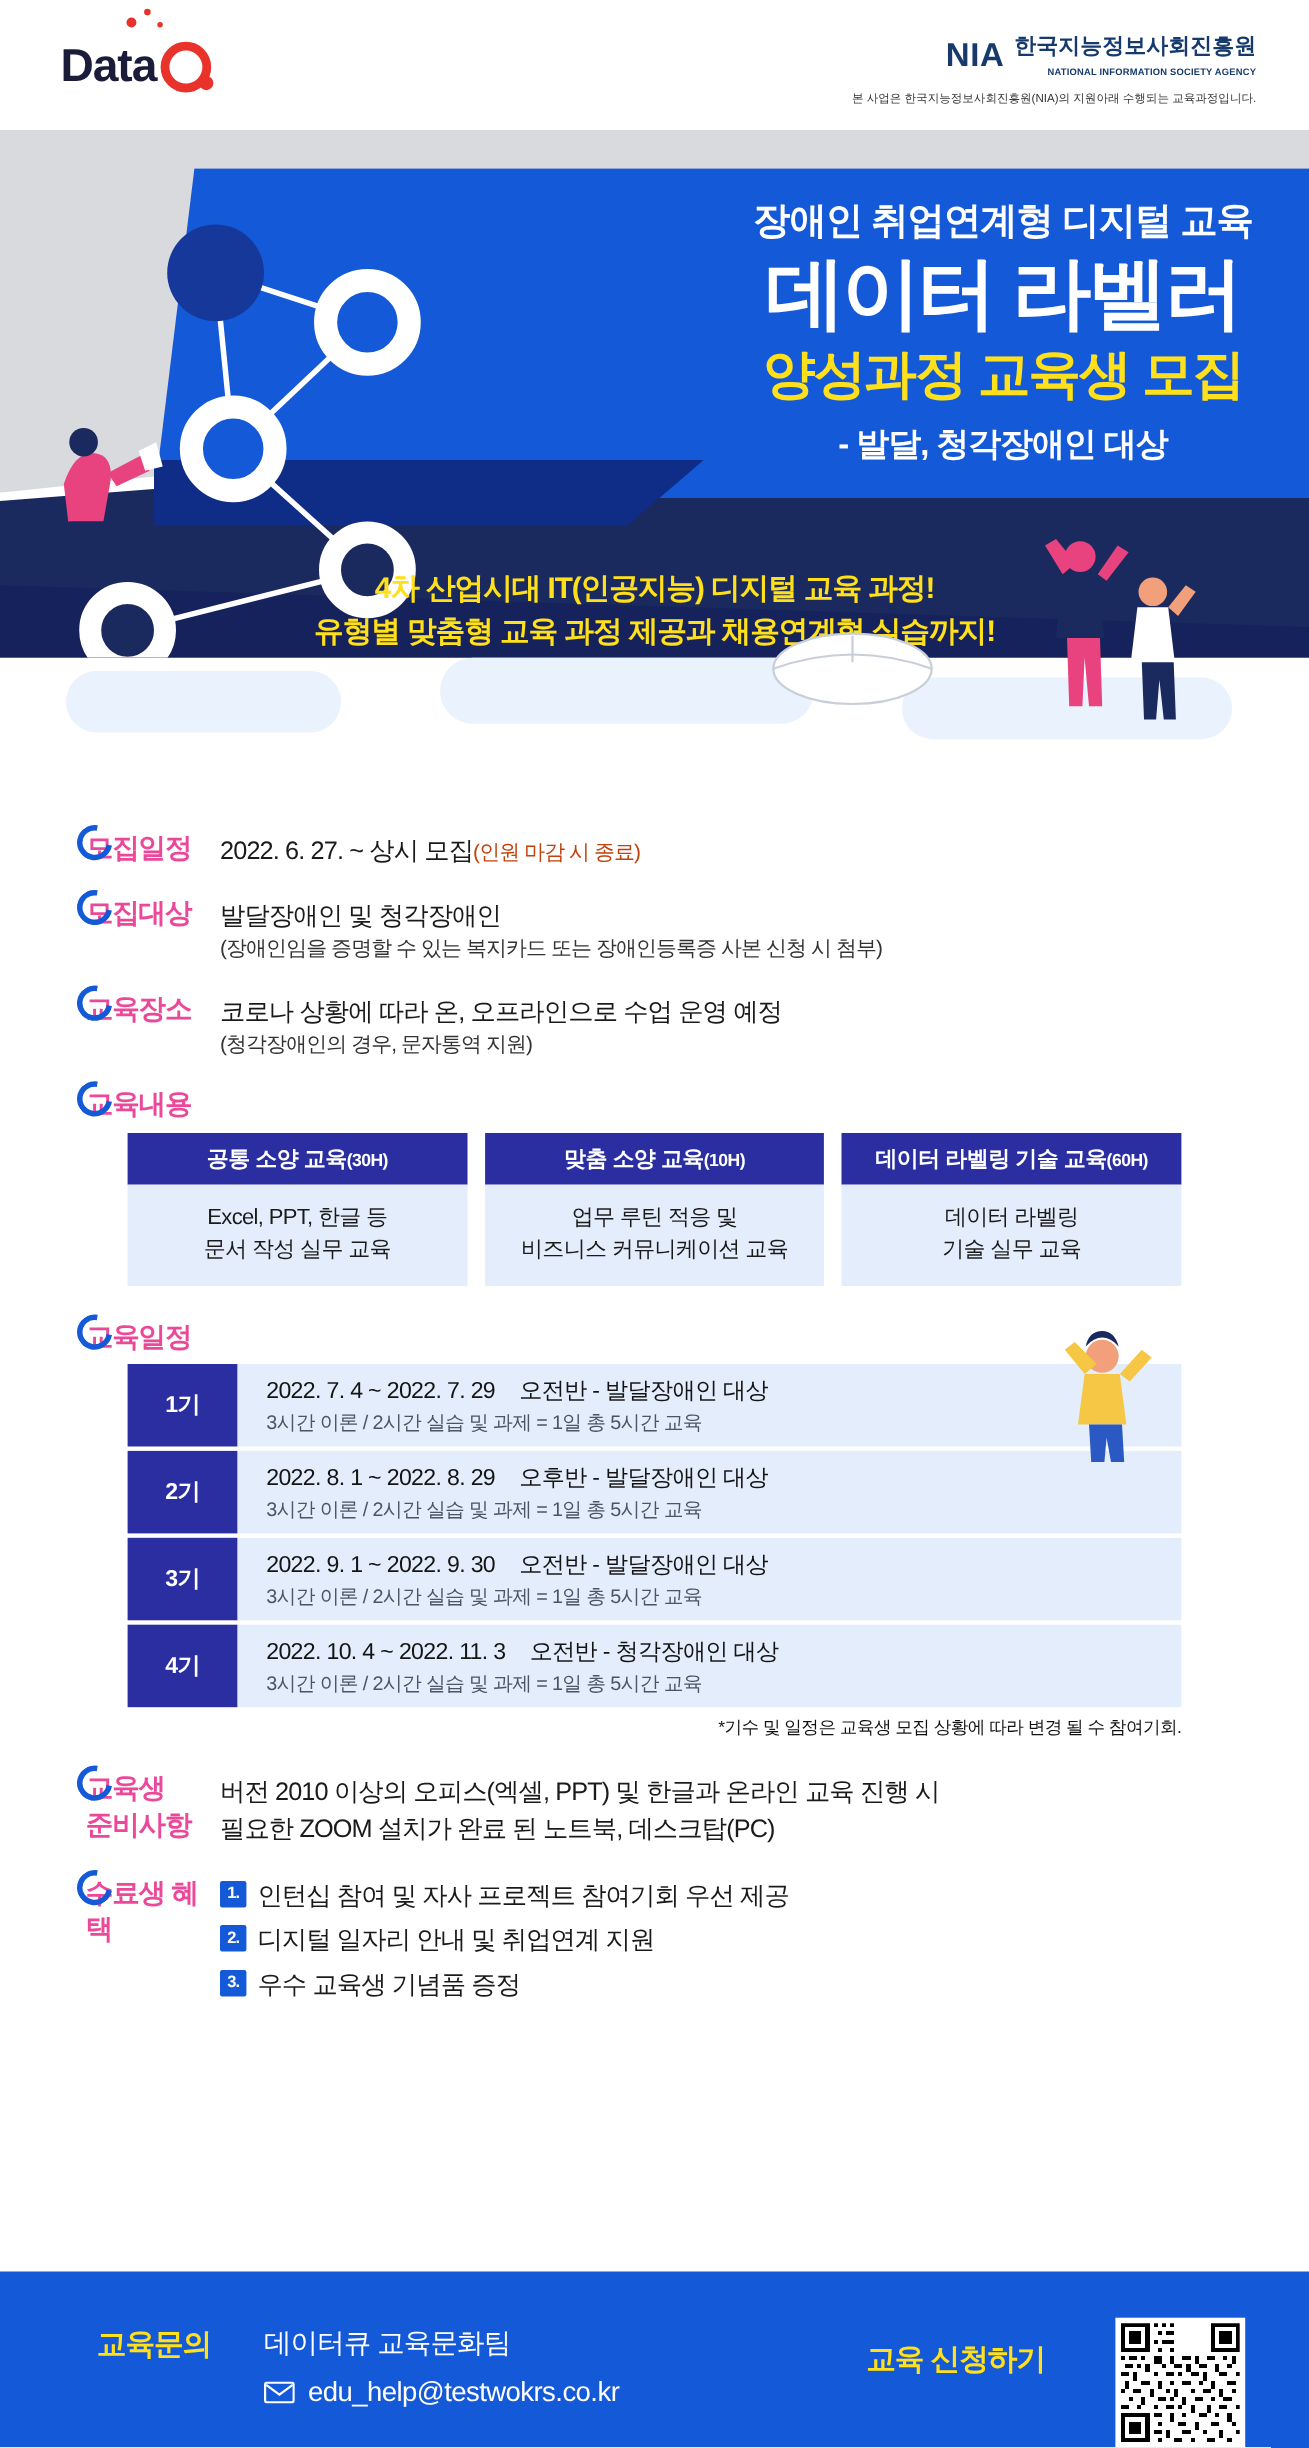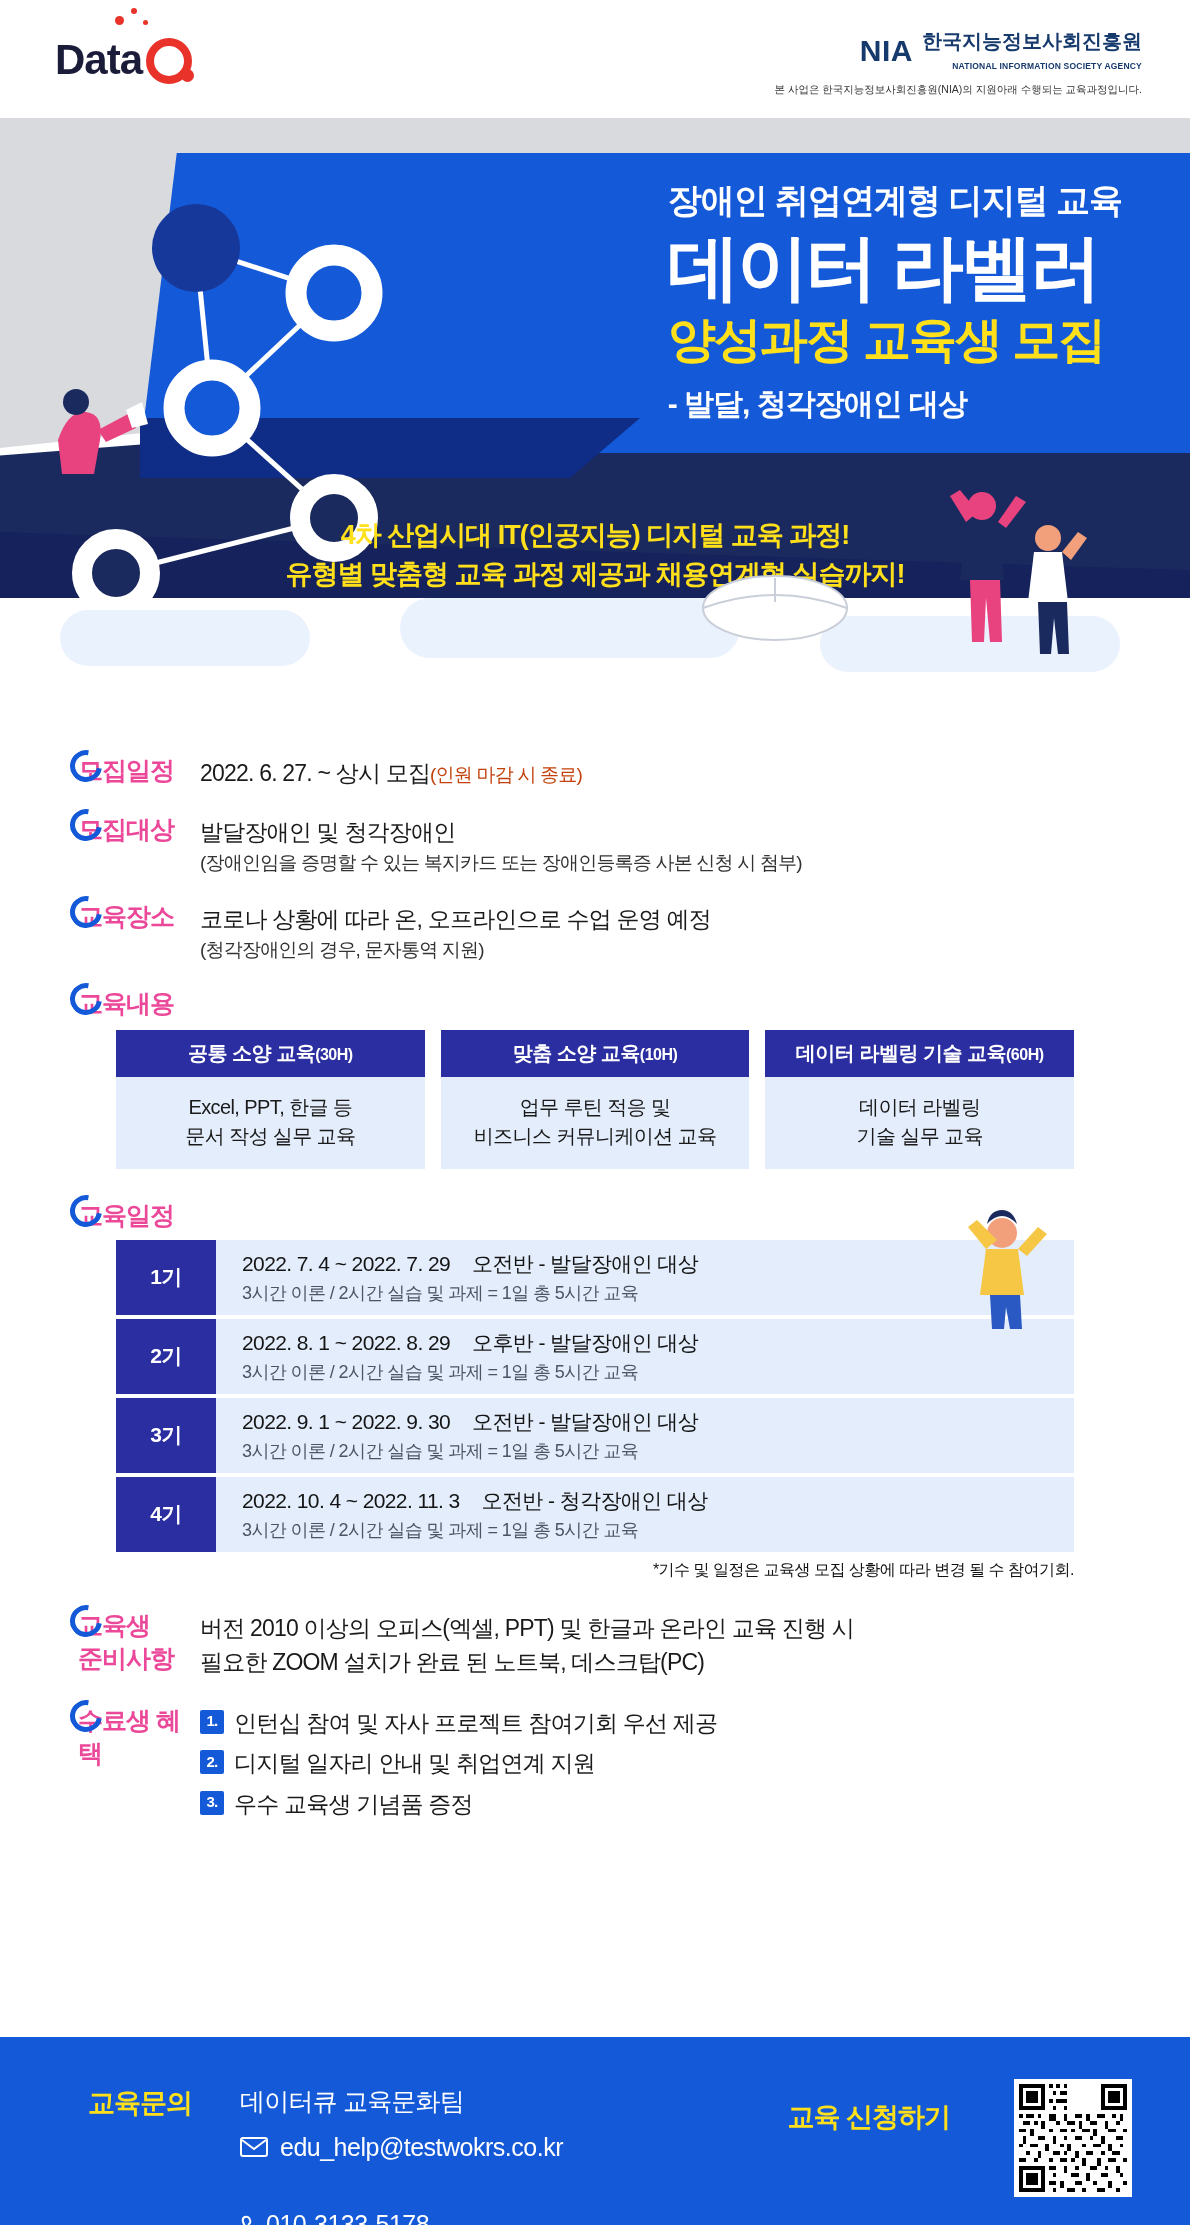--- a/index.html
+++ b/index.html
@@ -60,21 +60,21 @@
   }
   .hero-blue-dark {
     position:absolute; left:140px; top:300px; width:500px; height:60px;
     background:#0f2d86;
     clip-path: polygon(0 0, 100% 0, 86% 100%, 0 100%);
   }
 
   
   .nodes { position:absolute; left:0; top:0; width:100%; height:480px; }
 
-  .hero-text { position:absolute; right:68px; top:60px; text-align:left; color:#fff; }
+  .hero-text { position:absolute; right:51px; top:60px; text-align:center; color:#fff; }
   .h-line1 { font-size:34px; font-weight:bold; letter-spacing:-1px; }
   .h-line2 { font-size:72px; font-weight:bold; letter-spacing:-3px; line-height:1.05; margin-top:6px;}
   .h-line3 { font-size:48px; font-weight:bold; letter-spacing:-2px; color:#ffe01b; margin-top:2px;}
   .h-line4 { font-size:30px; font-weight:bold; letter-spacing:-1px; margin-top:12px;}
 
   .hero-sub {
     position:absolute; left:0; top:398px; width:100%; text-align:center;
     color:#ffe01b; font-size:27px; font-weight:bold; line-height:1.45; letter-spacing:-1px;
   }
 
@@ -135,21 +135,21 @@
     width:24px; height:24px; background:#1459d7; color:#fff; font-size:15px; font-weight:bold;
     display:flex; align-items:center; justify-content:center; margin-right:10px; margin-top:4px; flex:none;
     border-radius:2px;
   }
   .bnum.n2 { background:#1459d7; }
   .bnum.n3 { background:#1459d7; }
   .btext { font-size:23px; color:#1a1a1a; letter-spacing:-0.8px; }
 
   
   .footer {
-    position:absolute; left:0; bottom:0; width:1190px; height:188px; background:#1459d7; color:#fff;
+    position:absolute; left:0; bottom:0; width:1190px; height:160px; background:#1459d7; color:#fff;
   }
   .f-label { position:absolute; left:88px; top:48px; font-size:27px; font-weight:bold; color:#ffe01b; letter-spacing:-1px;}
   .f-team { position:absolute; left:240px; top:48px; font-size:25px; letter-spacing:-0.8px;}
   .f-mail { position:absolute; left:240px; top:96px; font-size:25px; letter-spacing:-0.5px; display:flex; align-items:center; gap:14px;}
   .f-tel  { position:absolute; left:240px; top:144px; font-size:25px; letter-spacing:-0.5px; display:flex; align-items:center; margin-top:29px;}
   .f-apply { position:absolute; right:240px; top:62px; font-size:27px; font-weight:bold; color:#ffe01b; letter-spacing:-1px;}
   .qr { position:absolute; right:58px; top:42px; width:118px; height:118px; background:#fff; padding:5px;}
   .qr-inner { width:100%; height:100%; }
   .ico { display:inline-block; width:26px; height:22px; }
 

